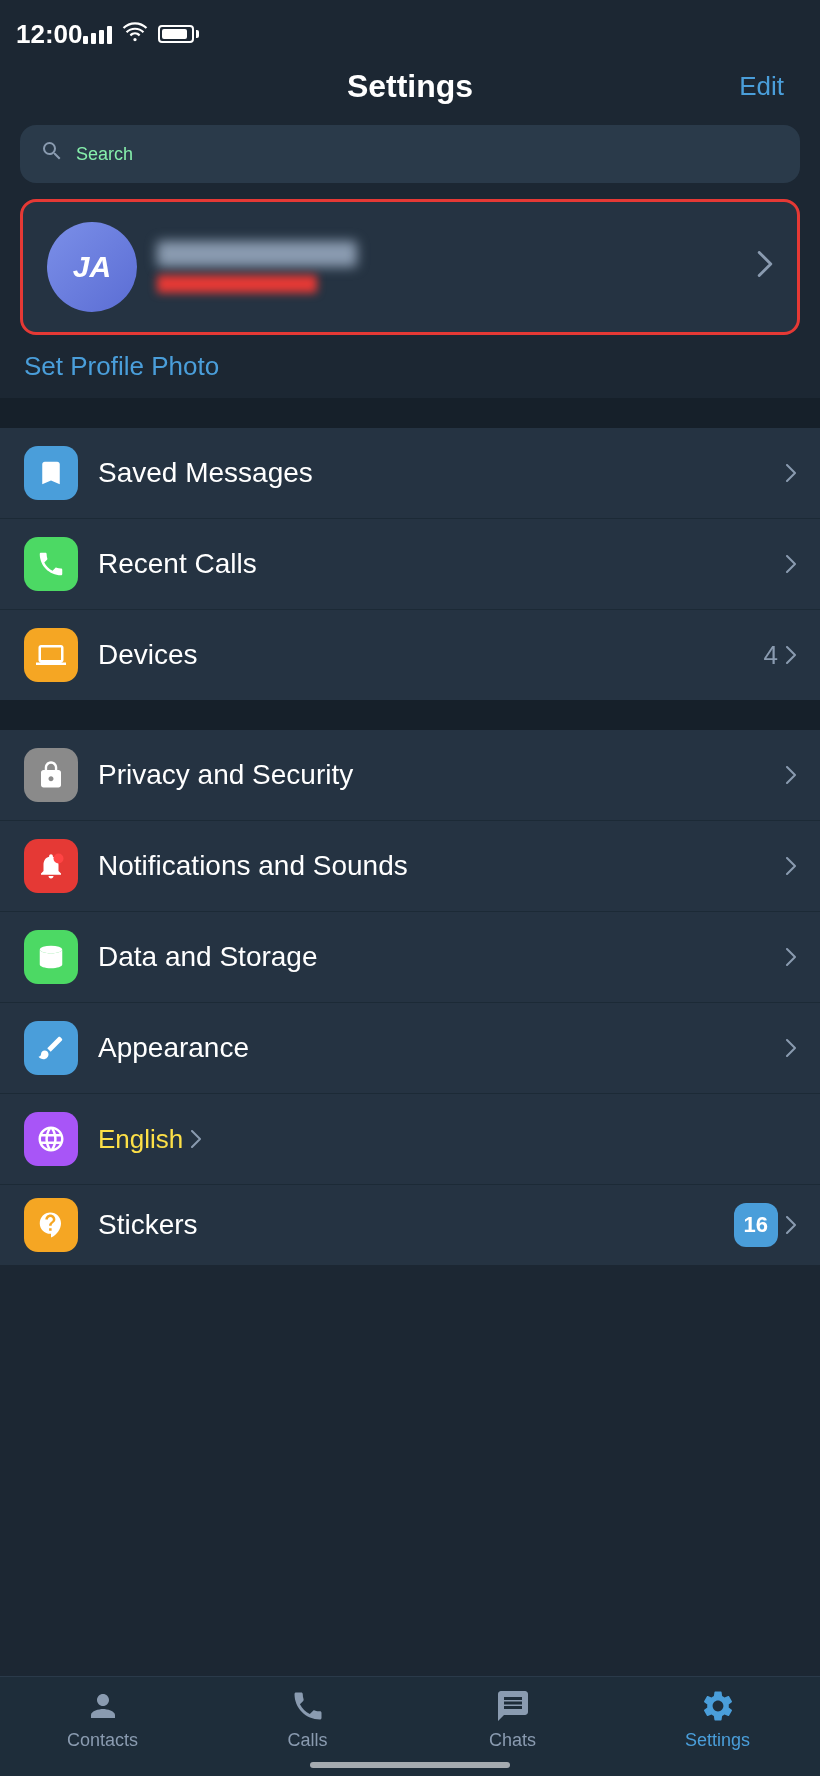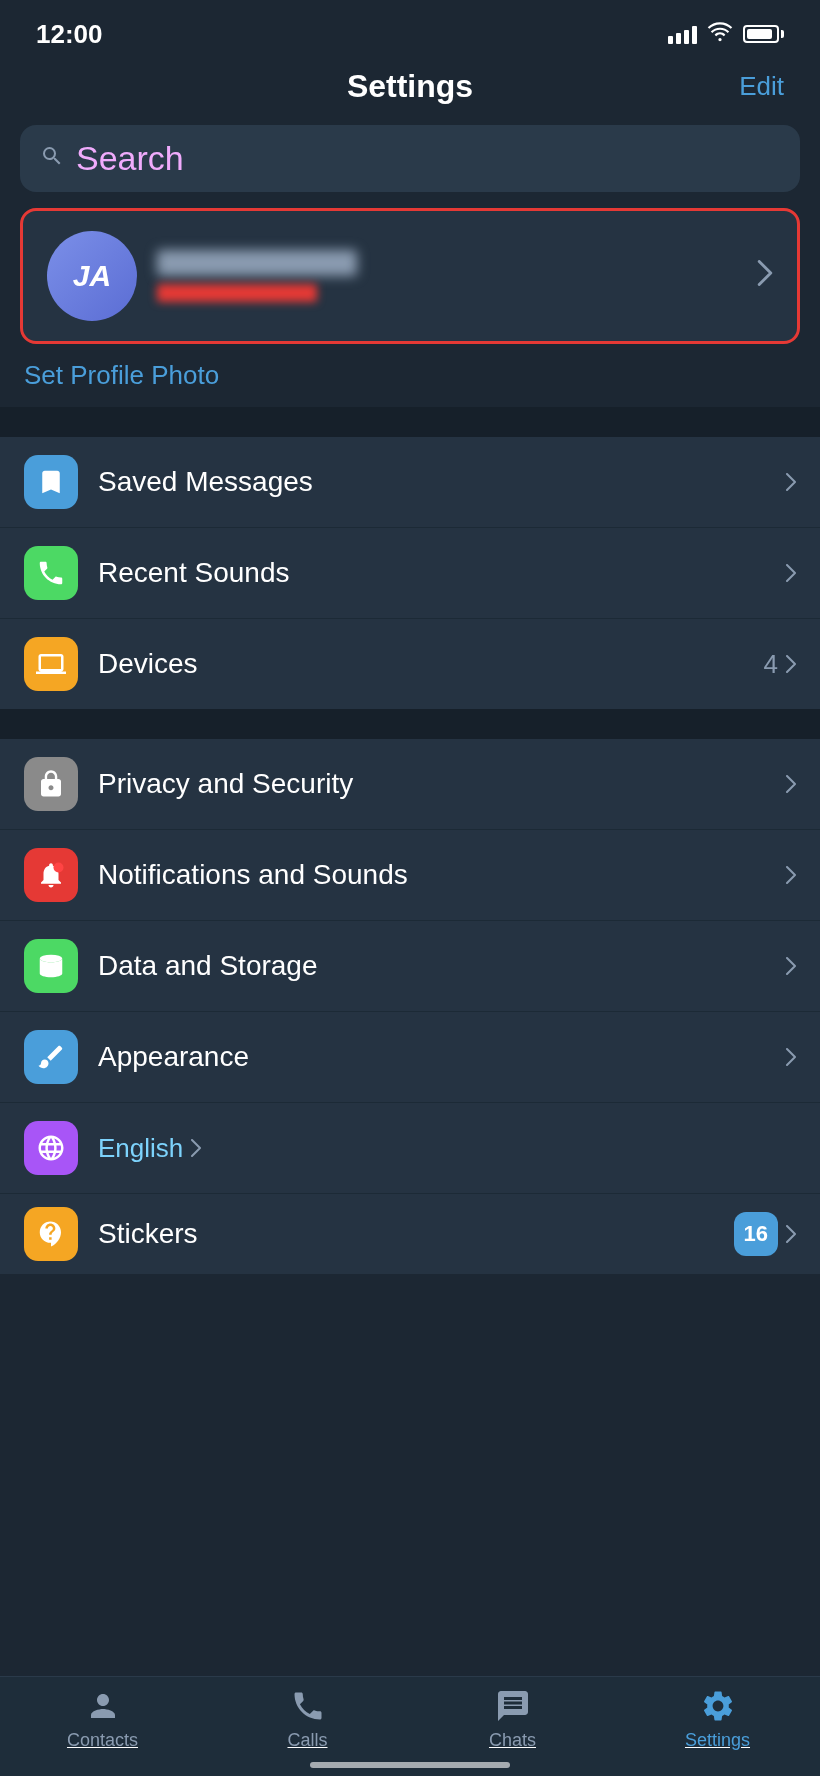--- a/index.html
+++ b/index.html
@@ -10,23 +10,22 @@
       min-height: 1776px;
       background-color: #1c2733;
       font-family: -apple-system, BlinkMacSystemFont, 'SF Pro Display', 'Helvetica Neue', sans-serif;
       color: #ffffff;
       overflow-x: hidden;
     }
 
     
     .status-bar {
       display: flex;
-      justify-content: space-between;
-      align-items: center;
-      padding: 18px 36px 10px 36px;
+      align-items: center;
+      padding: 18px 36px 10px 16px;
       height: 60px;
     }
 
     .status-time {
       font-size: 26px;
       font-weight: 600;
       color: #ffffff;
     }
 
     .status-icons {
@@ -116,22 +115,22 @@
       align-items: center;
       gap: 12px;
     }
 
     .search-icon-svg {
       color: #8a9bb0;
       font-size: 22px;
     }
 
     .search-placeholder {
-      color: #f0abfc;
-      font-size: 34px;
+      color: #86efac;
+      font-size: 18px;
     }
 
     
     .profile-section {
       margin: 0 20px 0 20px;
       border: 3px solid #e53935;
       border-radius: 16px;
       background: #253342;
       padding: 20px 24px;
       display: flex;
@@ -274,21 +273,20 @@
       height: 100px;
     }
 
     .tab-item {
       display: flex;
       flex-direction: column;
       align-items: center;
       gap: 5px;
       cursor: pointer;
       flex: 1;
-      text-decoration: underline;
     }
 
     .tab-icon {
       width: 38px;
       height: 38px;
       display: flex;
       align-items: center;
       justify-content: center;
     }
 
@@ -415,21 +413,21 @@
         </svg>
       </div>
     </div>
 
     <div class="settings-item">
       <div class="item-icon" style="background:#4cd964;">
         <svg viewBox="0 0 24 24" fill="white">
           <path d="M6.62 10.79c1.44 2.83 3.76 5.14 6.59 6.59l2.2-2.2c.27-.27.67-.36 1.02-.24 1.12.37 2.33.57 3.57.57.55 0 1 .45 1 1V20c0 .55-.45 1-1 1-9.39 0-17-7.61-17-17 0-.55.45-1 1-1h3.5c.55 0 1 .45 1 1 0 1.25.2 2.45.57 3.57.11.35.03.74-.25 1.02l-2.2 2.2z"></path>
         </svg>
       </div>
-      <span class="item-label">Recent Sounds</span>
+      <span class="item-label">Recent Calls</span>
       <div class="item-right">
         <svg width="10" height="18" viewBox="0 0 10 18" fill="none">
           <path d="M1 1l8 8-8 8" stroke="#8a9bb0" stroke-width="2" stroke-linecap="round" stroke-linejoin="round"></path>
         </svg>
       </div>
     </div>
 
     <div class="settings-item">
       <div class="item-icon" style="background:#f5a623;">
         <svg viewBox="0 0 24 24" fill="white">
@@ -509,21 +507,21 @@
       </div>
     </div>
 
     <div class="settings-item">
       <div class="item-icon" style="background:#a855f7;">
         <svg viewBox="0 0 24 24" fill="white">
           <path d="M11.99 2C6.47 2 2 6.48 2 12s4.47 10 9.99 10C17.52 22 22 17.52 22 12S17.52 2 11.99 2zm6.93 6h-2.95c-.32-1.25-.78-2.45-1.38-3.56 1.84.63 3.37 1.91 4.33 3.56zM12 4.04c.83 1.2 1.48 2.53 1.91 3.96h-3.82c.43-1.43 1.08-2.76 1.91-3.96zM4.26 14C4.1 13.36 4 12.69 4 12s.1-1.36.26-2h3.38c-.08.66-.14 1.32-.14 2s.06 1.34.14 2H4.26zm.82 2h2.95c.32 1.25.78 2.45 1.38 3.56-1.84-.63-3.37-1.9-4.33-3.56zm2.95-8H5.08c.96-1.66 2.49-2.93 4.33-3.56C8.81 5.55 8.35 6.75 8.03 8zM12 19.96c-.83-1.2-1.48-2.53-1.91-3.96h3.82c-.43 1.43-1.08 2.76-1.91 3.96zM14.34 14H9.66c-.09-.66-.16-1.32-.16-2s.07-1.35.16-2h4.68c.09.65.16 1.32.16 2s-.07 1.34-.16 2zm.25 5.56c.6-1.11 1.06-2.31 1.38-3.56h2.95c-.96 1.65-2.49 2.93-4.33 3.56zM16.36 14c.08-.66.14-1.32.14-2s-.06-1.34-.14-2h3.38c.16.64.26 1.31.26 2s-.1 1.36-.26 2h-3.38z"></path>
         </svg>
       </div>
       <div class="item-right">
-        <span style="color:#7dd3fc; font-size:26px;">English</span>
+        <span style="color:#fde047; font-size:26px;">English</span>
         <svg width="10" height="18" viewBox="0 0 10 18" fill="none">
           <path d="M1 1l8 8-8 8" stroke="#8a9bb0" stroke-width="2" stroke-linecap="round" stroke-linejoin="round"></path>
         </svg>
       </div>
     </div>
 
     <div class="settings-item partial-item">
       <div class="item-icon" style="background:#f5a623;">
         <svg viewBox="0 0 24 24" fill="white">
           <path d="M11.5 2C6.81 2 3 5.81 3 10.5S6.81 19 11.5 19h.5v3c4.86-2.34 8-7 8-11.5C20 5.81 16.19 2 11.5 2zm1 14.5h-2v-2h2v2zm0-4h-2c0-3.25 3-3 3-5 0-1.1-.9-2-2-2s-2 .9-2 2h-2c0-2.21 1.79-4 4-4s4 1.79 4 4c0 2.5-3 2.75-3 5z"></path>

